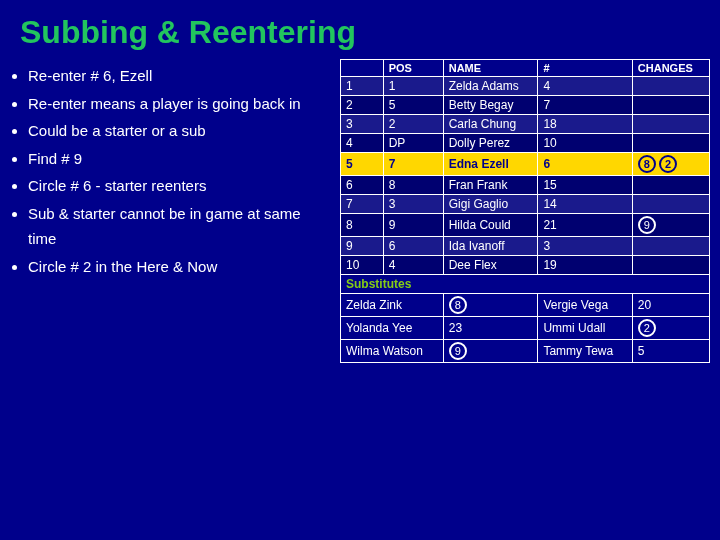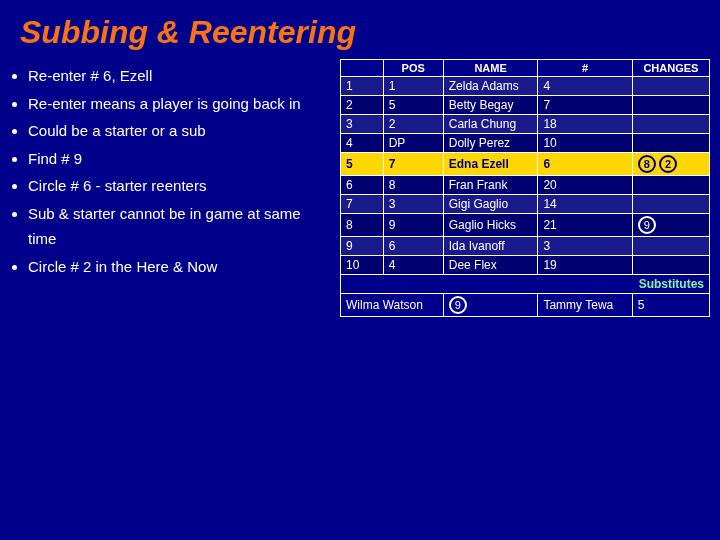--- a/index.html
+++ b/index.html
@@ -5,25 +5,24 @@
     * { box-sizing: border-box; margin: 0; padding: 0; }
     body {
       width: 720px;
       height: 540px;
       background-color: #00008B;
       font-family: Arial, sans-serif;
       overflow: hidden;
       position: relative;
     }
     h1 {
-      color: #f97316;
+      color: #22c55e;
       font-size: 32px;
       font-weight: bold;
       padding: 14px 20px 8px 20px;
-      font-style: italic;
     }
     .main-layout {
       display: flex;
       flex-direction: row;
       padding: 0 10px 10px 10px;
       gap: 10px;
     }
     .bullet-list {
       color: white;
       font-size: 15px;
@@ -44,21 +43,21 @@
       width: 100%;
       font-size: 12px;
       color: white;
       background: #00008B;
     }
     .roster-table th {
       background: #00008B;
       color: white;
       border: 1px solid white;
       padding: 2px 5px;
-      text-align: center;
+      text-align: left;
       font-size: 11px;
     }
     .roster-table td {
       border: 1px solid white;
       padding: 2px 5px;
       color: white;
     }
     .roster-table tr:nth-child(odd) td {
       background: #1a1a8c;
     }
@@ -80,24 +79,24 @@
       background: #FFD700 !important;
       color: #00008B !important;
       font-weight: bold;
     }
     .highlighted-row .circled {
       border-color: #00008B;
       color: #00008B;
     }
     .substitutes-header td {
       background: #00008B !important;
-      text-align: right;
+      text-align: left;
       font-weight: bold;
       font-size: 12px;
-      color: #86efac;
+      color: #84cc16;
       border: 1px solid white;
     }
     .sub-row td {
       background: #00008B !important;
       border: 1px solid white;
       padding: 2px 5px;
       color: white;
       font-size: 12px;
     }
   </style>
@@ -162,53 +161,65 @@
             <td>5</td>
             <td>7</td>
             <td>Edna Ezell</td>
             <td>6</td>
             <td><span class="circled">8</span> <span class="circled">2</span> </td>
           </tr>
           <tr>
             <td>6</td>
             <td>8</td>
             <td>Fran Frank</td>
-            <td>20</td>
+            <td>15</td>
             <td></td>
           </tr>
           <tr>
             <td>7</td>
             <td>3</td>
             <td>Gigi Gaglio</td>
             <td>14</td>
             <td></td>
           </tr>
           <tr>
             <td>8</td>
             <td>9</td>
-            <td>Gaglio Hicks</td>
+            <td>Hilda Could</td>
             <td>21</td>
             <td><span class="circled">9</span></td>
           </tr>
           <tr>
             <td>9</td>
             <td>6</td>
             <td>Ida Ivanoff</td>
             <td>3</td>
             <td></td>
           </tr>
           <tr>
             <td>10</td>
             <td>4</td>
             <td>Dee Flex</td>
             <td>19</td>
             <td></td>
           </tr>
           <tr class="substitutes-header">
             <td colspan="5">Substitutes</td>
+          </tr>
+          <tr class="sub-row">
+            <td colspan="2">Zelda Zink</td>
+            <td><span class="circled">8</span></td>
+            <td>Vergie Vega</td>
+            <td>20</td>
+          </tr>
+          <tr class="sub-row">
+            <td colspan="2">Yolanda Yee</td>
+            <td>23</td>
+            <td>Ummi Udall</td>
+            <td><span class="circled">2</span></td>
           </tr>
           <tr class="sub-row">
             <td colspan="2">Wilma Watson</td>
             <td><span class="circled">9</span></td>
             <td>Tammy Tewa</td>
             <td>5</td>
           </tr>
         </tbody>
     </table>
   </div>

